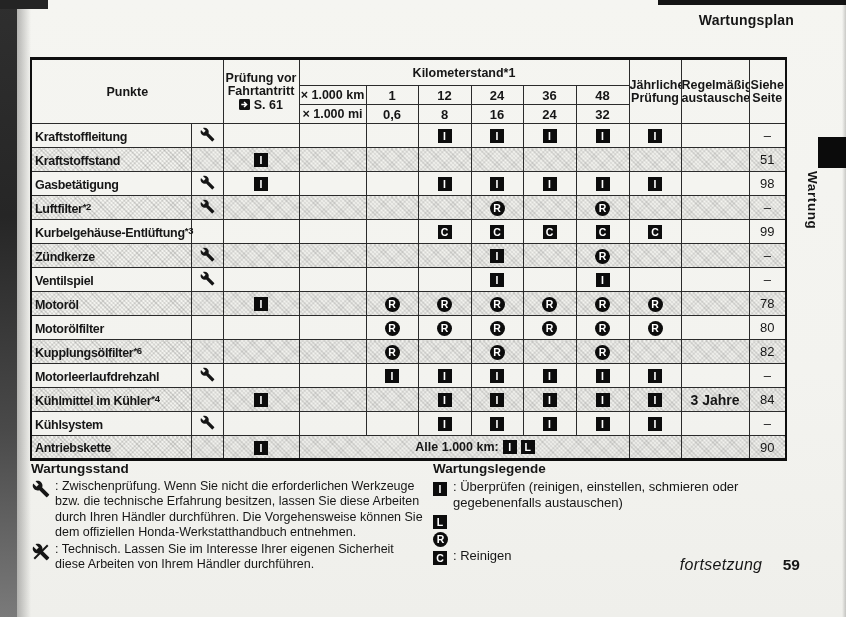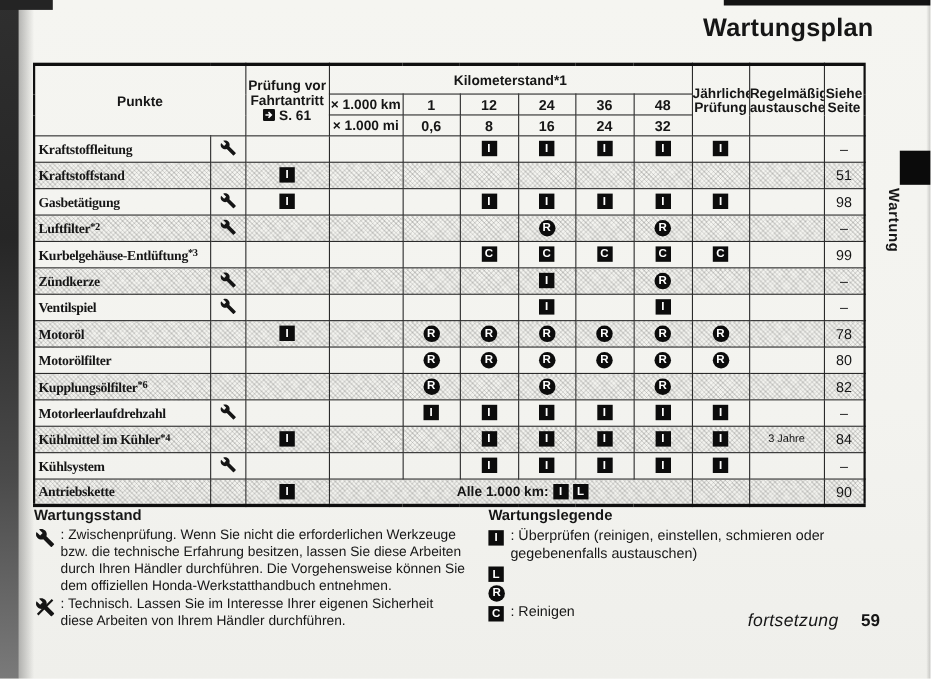--- a/index.html
+++ b/index.html
@@ -11,54 +11,54 @@
   
   .left-bar{position:absolute;left:0;top:0;width:17px;height:617px;
     background:linear-gradient(180deg,#2f2f2f 0%,#262626 35%,#4a4a4a 70%,#7a7a7a 100%);}
   .left-bar-fade{position:absolute;left:17px;top:0;width:14px;height:617px;
     background:linear-gradient(90deg,rgba(60,60,60,.35),rgba(60,60,60,0));}
   .top-right-line{position:absolute;left:658px;top:0;width:188px;height:5px;background:#141414;}
   .top-left-smudge{position:absolute;left:0;top:0;width:48px;height:9px;background:#242424;}
   .right-edge{position:absolute;right:0;top:0;width:4px;height:617px;
     background:linear-gradient(90deg,rgba(0,0,0,0),rgba(0,0,0,.18));}
 
-  .title{position:absolute;right:52px;top:12px;font-size:23px;font-weight:bold;letter-spacing:.2px;}
+  .title{position:absolute;right:52px;top:12px;font-size:14px;font-weight:bold;letter-spacing:.2px;}
 
   
   .tbl-wrap{position:absolute;left:30px;top:57px;}
   table{border-collapse:collapse;table-layout:fixed;width:755px;}
   th,td{border:1px solid #2b2b2b;padding:0;vertical-align:middle;overflow:hidden;white-space:nowrap;}
   table{border:2px solid #0f0f0f;border-top-width:3px;border-bottom-width:3px;}
   tr.h1{height:27px;} tr.h2{height:19px;} tr.h3{height:19px;}
   tbody tr{height:24px;}
   th{font-size:12.5px;font-weight:bold;text-align:center;background:transparent;}
   th .ln{line-height:13px;}
   th.num{font-size:13px;}
   .lbl-cell{text-align:left;overflow:visible;}
-  .lbl{display:inline-block;padding-left:3px;font-size:12.5px;font-weight:bold;letter-spacing:-.3px;white-space:nowrap;font-family:Liberation Serif, serif;}
+  .lbl{display:inline-block;padding-left:3px;font-size:12.5px;font-weight:bold;letter-spacing:-.3px;white-space:nowrap;}
   .sup{font-size:9.5px;position:relative;top:-3px;}
   td.c{text-align:center;}
   td.pg{font-size:13px;}
-  td.rep{font-size:10px;font-weight:normal;}
+  td.rep{font-size:14px;font-weight:bold;}
   td.chain{font-size:12.5px;font-weight:bold;padding-left:22px;}
   td.chain .mk{margin-left:4px;}
   tr.shaded td{
     background-image:
       repeating-linear-gradient(45deg, rgba(40,40,40,.18) 0 1px, rgba(255,255,255,0) 1px 3px),
       repeating-linear-gradient(-45deg, rgba(40,40,40,.13) 0 1px, rgba(255,255,255,0) 1px 3px);
   }
   
   .mk{display:inline-block;width:14px;height:14px;background:#0c0c0c;color:#fff;
     font-size:10.5px;font-weight:bold;line-height:14px;text-align:center;vertical-align:middle;}
   .mk.rk{border-radius:50%;width:15px;height:15px;line-height:15px;}
   .wr{display:inline-block;line-height:0;transform:translateY(1px);}
 
   
   .legend-left{position:absolute;left:31px;top:461px;width:396px;font-size:12.5px;line-height:15.5px;}
-  .legend-right{position:absolute;left:444px;top:461px;width:352px;font-size:13px;line-height:16px;}
+  .legend-right{position:absolute;left:433px;top:461px;width:352px;font-size:13px;line-height:16px;}
   .lg-title{font-size:13.5px;font-weight:bold;margin-bottom:2px;}
   .lg-item{display:flex;align-items:flex-start;margin-bottom:1px;}
   .lg-ic{flex:0 0 24px;line-height:0;padding-top:1px;}
   .lg-mk{flex:0 0 20px;padding-top:1px;}
   .lg-tx{flex:1;}
 
   .footer{position:absolute;right:46px;top:556px;font-size:16px;}
   .footer .fi{font-style:italic;letter-spacing:.3px;}
   .footer .fp{font-weight:bold;margin-left:16px;font-size:15.5px;}
 

